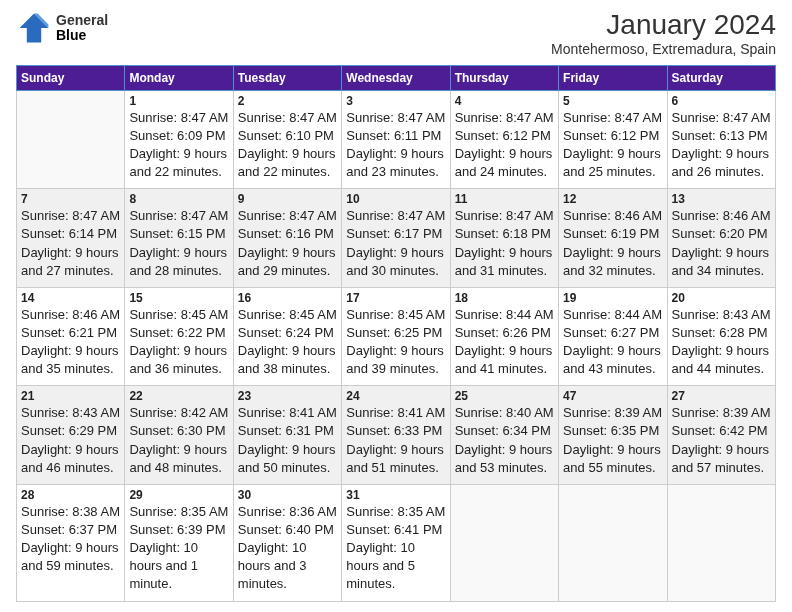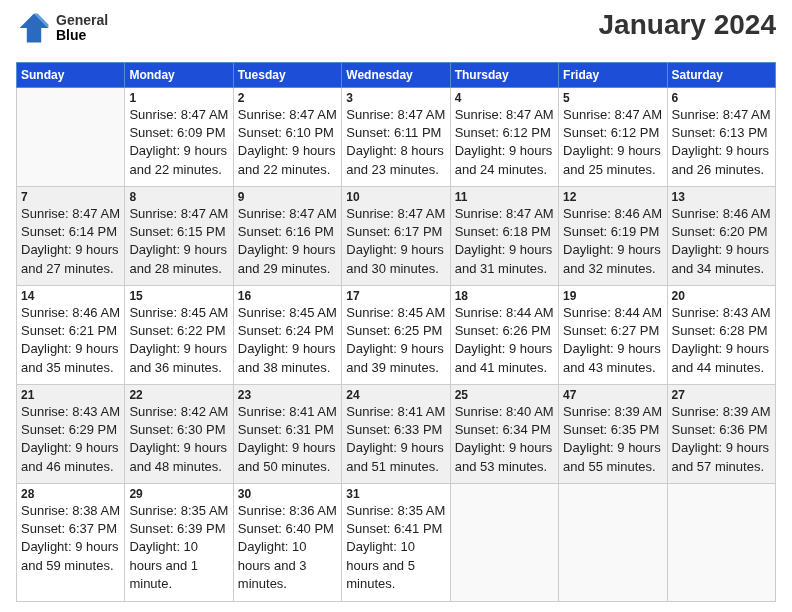--- a/index.html
+++ b/index.html
@@ -9,21 +9,20 @@
       width: 792px;
       height: 612px;
       overflow: hidden;
     }
     .page {
       width: 792px;
       height: 612px;
       padding: 10px 16px 10px 16px;
       display: flex;
       flex-direction: column;
-      gap: 8px;
     }
     .header {
       display: flex;
       justify-content: space-between;
       align-items: flex-start;
       margin-bottom: 8px;
     }
     .logo {
       display: flex;
       align-items: center;
@@ -41,36 +40,36 @@
     .logo-text .blue { color: #000000; }
     .logo-icon {
       width: 36px;
       height: 36px;
     }
     .title-block {
       text-align: right;
     }
     .title-block h1 {
       font-size: 28px;
-      font-weight: bold;
+      font-weight: normal;
       color: #333;
       line-height: 1.1;
     }
     .title-block h2 {
       font-size: 14px;
       font-weight: normal;
       color: #333;
     }
     .calendar {
       width: 100%;
       border-collapse: collapse;
       flex: 1;
     }
     .calendar thead tr th {
-      background-color: #1d4ed8;
+      background-color: #4c1d95;
       color: #fff;
       font-size: 12px;
       font-weight: bold;
       padding: 5px 4px;
       text-align: left;
       border: 1px solid #5090d0;
     }
     .calendar tbody tr td {
       border: 1px solid #ccc;
       vertical-align: top;
@@ -108,20 +107,21 @@
         <polygon points="20,4 36,20 28,20 28,36 12,36 12,20 4,20" fill="#2a6bbf"></polygon>
         <polygon points="24,4 36,16 36,20 20,4" fill="#5a9ae0"></polygon>
       </svg>
       <div class="logo-text">
         <span class="general">General</span>
         <span class="blue">Blue</span>
       </div>
     </div>
     <div class="title-block">
       <h1>January 2024</h1>
+      <h2>Montehermoso, Extremadura, Spain</h2>
     </div>
   </div>
 
   <table class="calendar">
     <thead>
       <tr>
         <th>Sunday</th>
         <th>Monday</th>
         <th>Tuesday</th>
         <th>Wednesday</th>
@@ -136,21 +136,21 @@
           <td>
             <span class="day-number">1</span>
             <div class="day-info"><span>Sunrise: 8:47 AM</span><br><span>Sunset: 6:09 PM</span><br><span>Daylight: 9 hours and 22 minutes.</span></div>
           </td>
           <td>
             <span class="day-number">2</span>
             <div class="day-info"><span>Sunrise: 8:47 AM</span><br><span>Sunset: 6:10 PM</span><br><span>Daylight: 9 hours and 22 minutes.</span></div>
           </td>
           <td>
             <span class="day-number">3</span>
-            <div class="day-info"><span>Sunrise: 8:47 AM</span><br><span>Sunset: 6:11 PM</span><br><span>Daylight: 8 hours and 23 minutes.</span></div>
+            <div class="day-info"><span>Sunrise: 8:47 AM</span><br><span>Sunset: 6:11 PM</span><br><span>Daylight: 9 hours and 23 minutes.</span></div>
           </td>
           <td>
             <span class="day-number">4</span>
             <div class="day-info"><span>Sunrise: 8:47 AM</span><br><span>Sunset: 6:12 PM</span><br><span>Daylight: 9 hours and 24 minutes.</span></div>
           </td>
           <td>
             <span class="day-number">5</span>
             <div class="day-info"><span>Sunrise: 8:47 AM</span><br><span>Sunset: 6:12 PM</span><br><span>Daylight: 9 hours and 25 minutes.</span></div>
           </td>
           <td>
@@ -238,21 +238,21 @@
           <td>
             <span class="day-number">25</span>
             <div class="day-info"><span>Sunrise: 8:40 AM</span><br><span>Sunset: 6:34 PM</span><br><span>Daylight: 9 hours and 53 minutes.</span></div>
           </td>
           <td>
             <span class="day-number">47</span>
             <div class="day-info"><span>Sunrise: 8:39 AM</span><br><span>Sunset: 6:35 PM</span><br><span>Daylight: 9 hours and 55 minutes.</span></div>
           </td>
           <td>
             <span class="day-number">27</span>
-            <div class="day-info"><span>Sunrise: 8:39 AM</span><br><span>Sunset: 6:36 PM</span><br><span>Daylight: 9 hours and 57 minutes.</span></div>
+            <div class="day-info"><span>Sunrise: 8:39 AM</span><br><span>Sunset: 6:42 PM</span><br><span>Daylight: 9 hours and 57 minutes.</span></div>
           </td>
         </tr>
         <tr>
           <td>
             <span class="day-number">28</span>
             <div class="day-info"><span>Sunrise: 8:38 AM</span><br><span>Sunset: 6:37 PM</span><br><span>Daylight: 9 hours and 59 minutes.</span></div>
           </td>
           <td>
             <span class="day-number">29</span>
             <div class="day-info"><span>Sunrise: 8:35 AM</span><br><span>Sunset: 6:39 PM</span><br><span>Daylight: 10 hours and 1 minute.</span></div>

